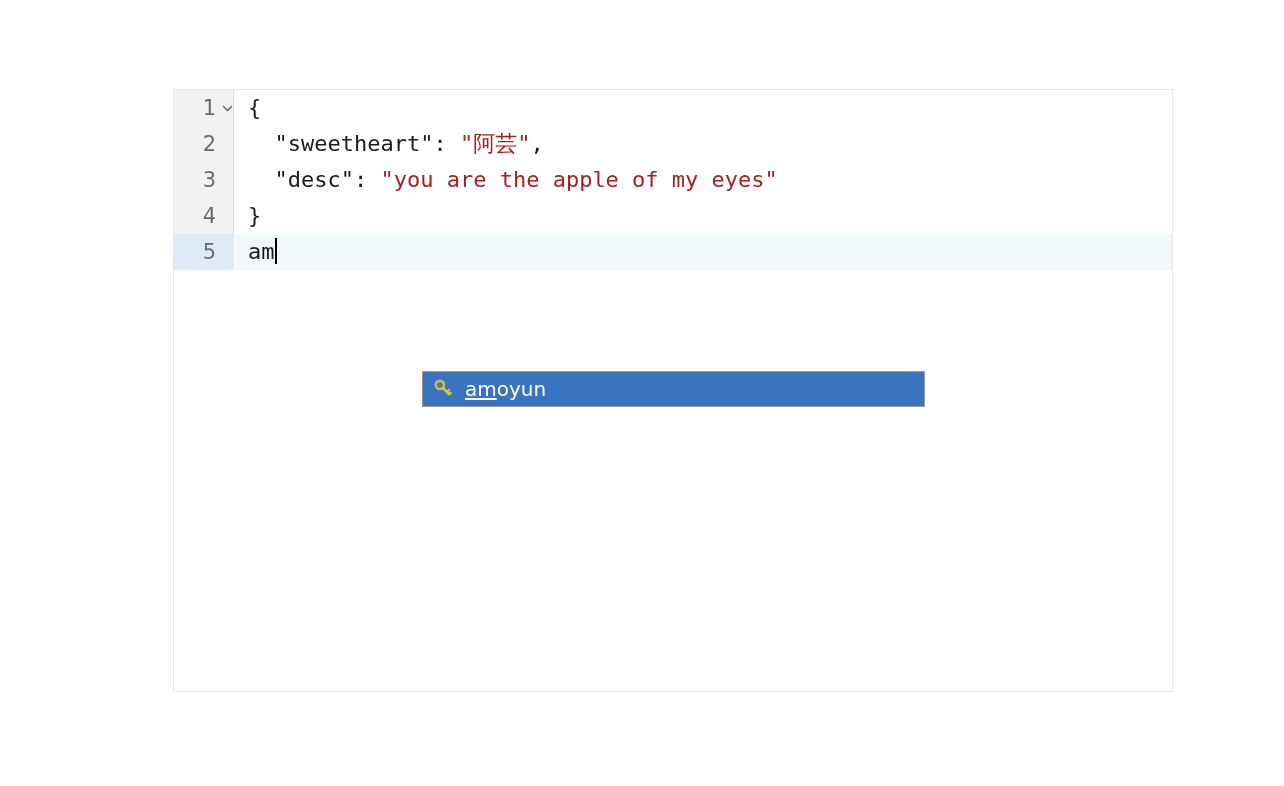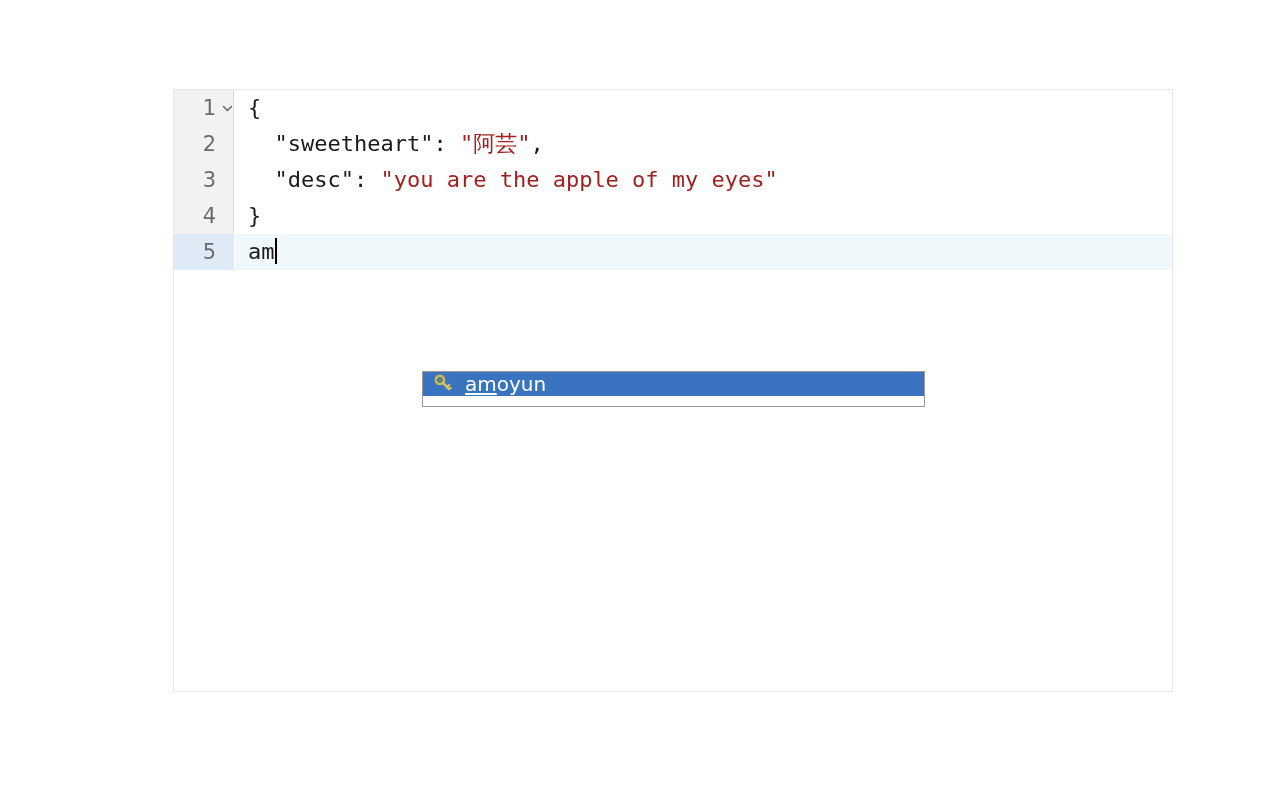--- a/index.html
+++ b/index.html
@@ -148,21 +148,21 @@
     width: 503px;
     height: 36px;
     border: 1px solid #9a9a9a;
     background: #ffffff;
     box-sizing: border-box;
     z-index: 40;
   }
 
   .ac-item {
     position: relative;
-    height: 24px;
+    height: 34px;
     display: flex;
     align-items: center;
     background: #3a74c0;
     padding-left: 10px;
     box-sizing: border-box;
     cursor: pointer;
   }
 
   .ac-icon {
     width: 22px;

